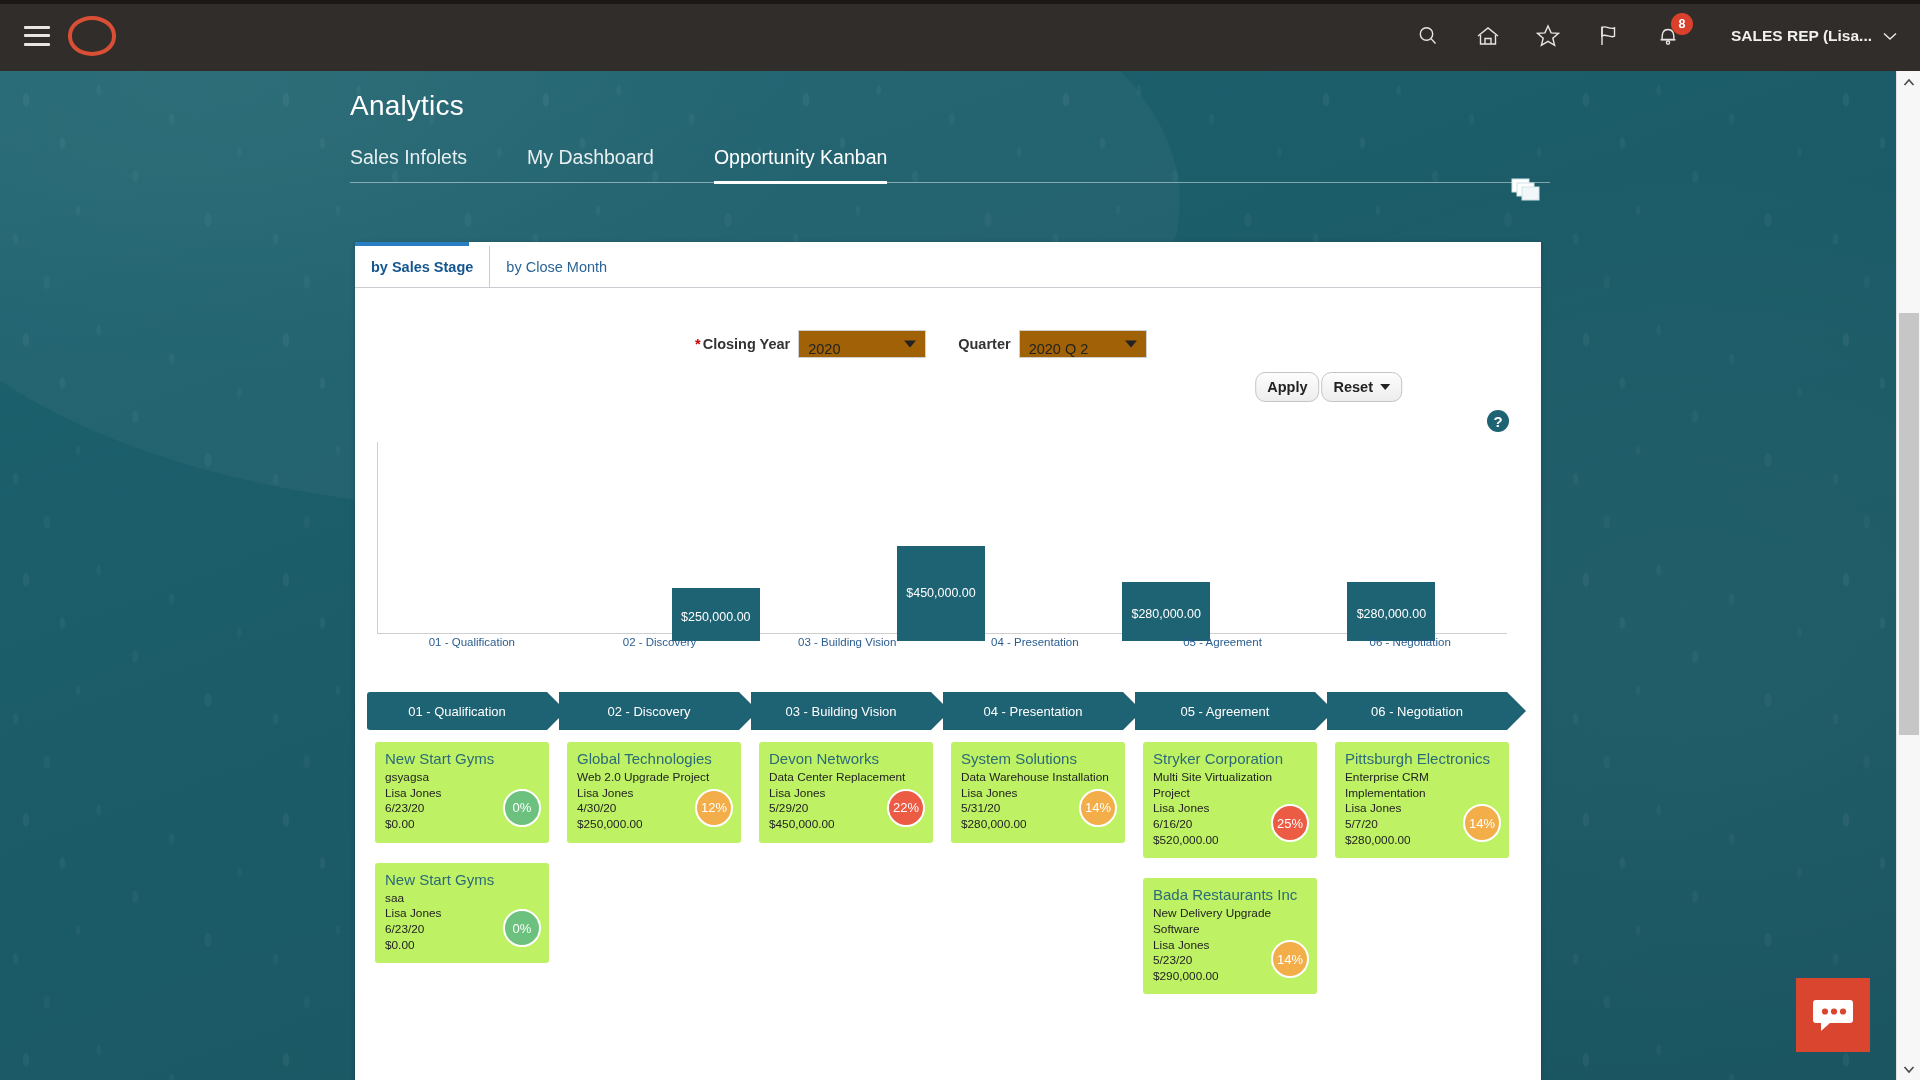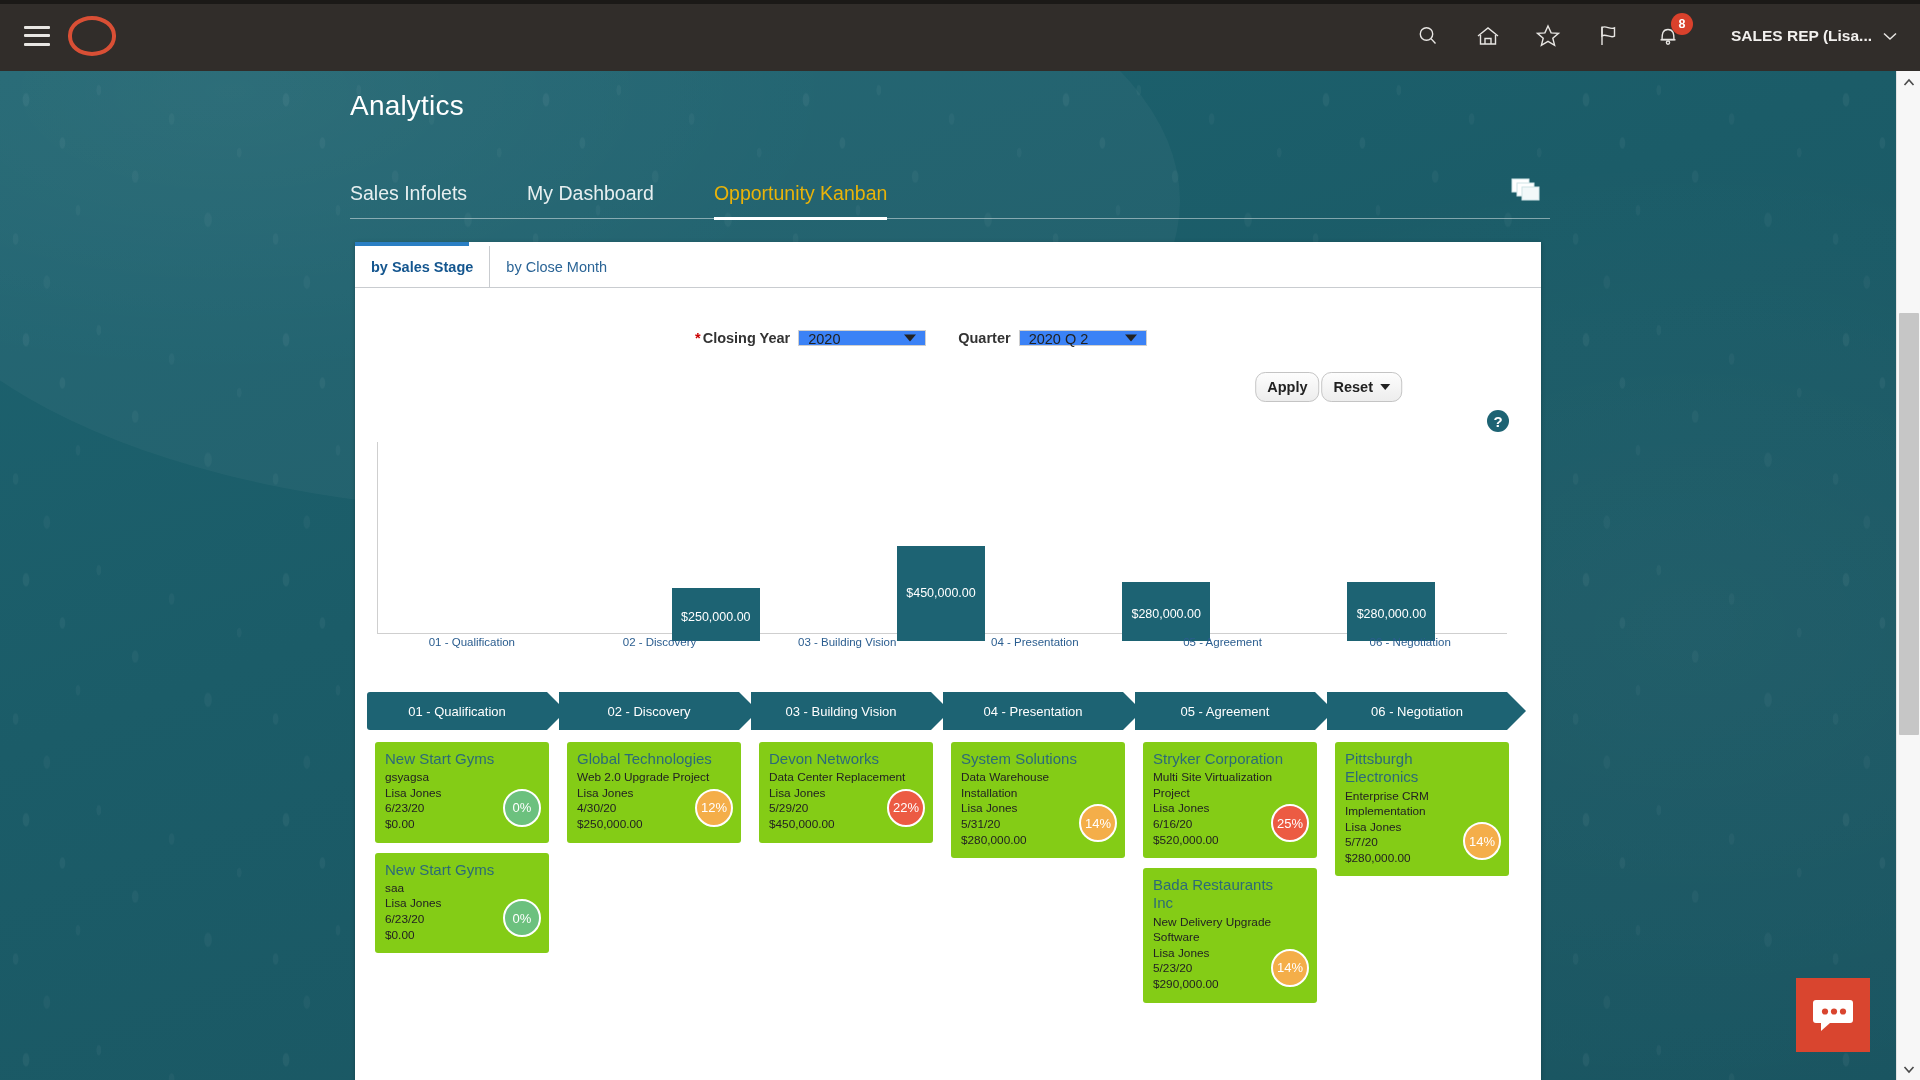--- a/index.html
+++ b/index.html
@@ -95,21 +95,21 @@
     margin-top: 24px; display: flex; gap: 0; align-items: flex-end;
     border-bottom: 1px solid rgba(255,255,255,.45);
     width: 1200px;
     text-align: center;
   }
   .maintab {
     font-size: 19.5px; font-weight: 300; color: #e7eff0;
     padding: 0 0 12px 0; margin-right: 60px; cursor: pointer;
     border-bottom: 3px solid transparent; margin-bottom: -2px;
   }
-  .maintab.active { color: #eab308; border-bottom-color: #ffffff; margin-top: 36px; }
+  .maintab.active { color: #ffffff; border-bottom-color: #ffffff; }
   #stack-icon {
     position: absolute; top: 86px; left: 1160px; width: 34px; height: 30px; cursor: pointer;
   }
 
   
   #panel {
     position: absolute; top: 242px; left: 355px; width: 1186px; height: 840px;
     background: #ffffff;
     box-shadow: 0 1px 4px rgba(0,0,0,.25);
   }
@@ -136,22 +136,22 @@
   #filters {
     position: absolute; top: 58px; left: 0; width: 1186px; height: 110px;
   }
   #filter-row {
     position: absolute; top: 30px; left: 340px;
     display: flex; align-items: center; gap: 8px;
   }
   .fld-label { font-size: 14.5px; font-weight: bold; color: #333; white-space: nowrap; }
   .req-star { color: #c00; font-weight: bold; margin-right: 2px; }
   .select-box {
-    position: relative; background: #3b82f6; border: 1px solid #cfcfcf;
-    height: 16px; display: flex; align-items: flex-start; padding: 0 30px 0 9px;
+    position: relative; background: #a16207; border: 1px solid #cfcfcf;
+    height: 28px; display: flex; align-items: flex-end; padding: 0 30px 0 9px;
     font-size: 14.5px; color: #222; cursor: pointer; min-width: 120px;
   }
   .select-box .caret {
     position: absolute; right: 9px; top: 50%; transform: translateY(-50%);
     width: 0; height: 0; border-left: 6px solid transparent;
     border-right: 6px solid transparent; border-top: 7px solid #222;
   }
   #btn-row {
     position: absolute; top: 72px; left: 1047px; display: flex; gap: 2px;
     transform: translateX(-100%);
@@ -219,22 +219,22 @@
   }
   .stage:first-child { border-radius: 3px 0 0 3px; }
 
   
   #columns {
     position: absolute; top: 500px; left: 12px; width: 1172px; height: 330px;
     display: flex; gap: 0;
   }
   .col { width: 190px; margin-right: 2px; padding: 0 8px 0 8px; }
   .card {
-    background: #84cc16; border-radius: 3px; padding: 8px 26px 10px 10px;
-    margin-bottom: 10px; position: relative; cursor: pointer;
+    background: #bef264; border-radius: 3px; padding: 8px 10px 10px 10px;
+    margin-bottom: 20px; position: relative; cursor: pointer;
   }
   .card-title {
     font-size: 15px; color: #2c6a78; line-height: 1.22; margin-bottom: 2px;
   }
   .card-line { font-size: 11.8px; color: #222; line-height: 1.32; }
   .pct {
     position: absolute; right: 8px; bottom: 16px;
     width: 38px; height: 38px; border-radius: 50%;
     display: flex; align-items: center; justify-content: center;
     color: #fff; font-size: 13px; font-weight: 500;

